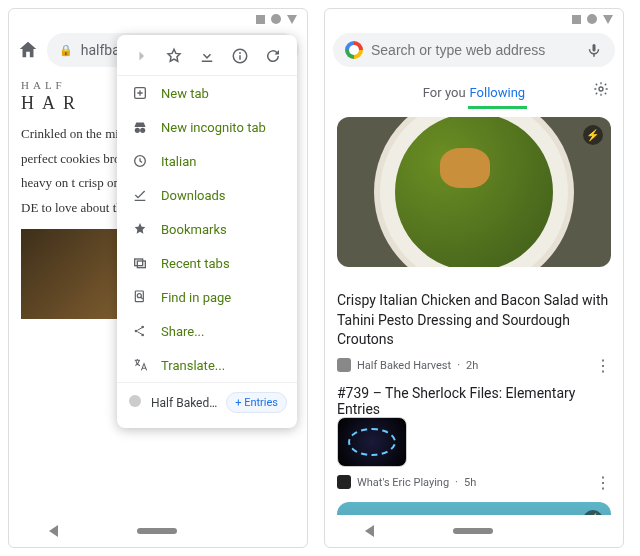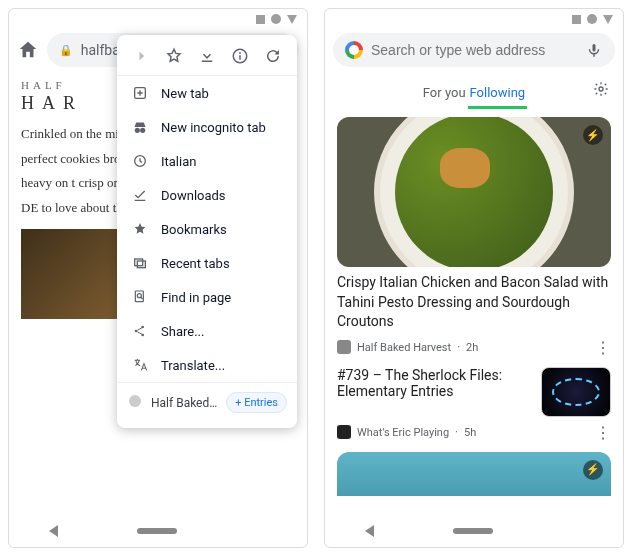--- a/index.html
+++ b/index.html
@@ -15,21 +15,21 @@
 .icon-svg { width: 18px; height: 18px; fill: #5f6368; flex-shrink:0; }
 .icon-svg-sm { width: 16px; height: 16px; fill: #5f6368; }
 .home-icon { width: 22px; height: 22px; }
 .page-body { flex:1; padding: 8px 12px; font-family: Georgia, serif; font-size: 12px; color: #333; overflow:hidden; }
 .site-title { font-family: Georgia, serif; letter-spacing: 4px; font-size: 11px; color:#6b6b6b; }
 .site-title2 { font-family: Georgia, serif; letter-spacing: 8px; font-size: 18px; margin-top:2px; }
 .article-text { margin-top: 8px; line-height: 1.9; font-size: 13px; }
 .article-img { width: 100%; height: 90px; background: linear-gradient(135deg,#3e2f1a,#7a5a2e,#c9a15a); margin-top: 8px; }
 .overflow-menu { position: absolute; top: 26px; right: 10px; width: 180px; background: #fff; border-radius: 8px; box-shadow: 0 2px 12px rgba(0,0,0,0.25); padding: 6px 0; z-index: 10; }
 .menu-top { display:flex; justify-content: space-around; padding: 6px 8px 10px; border-bottom:1px solid #eee; }
-.menu-item { display:flex; align-items:center; gap: 12px; padding: 9px 14px; font-size: 13px; color:#0f172a; }
+.menu-item { display:flex; align-items:center; gap: 12px; padding: 9px 14px; font-size: 13px; color:#4d7c0f; }
 .menu-item .mi-icon { width: 18px; display:flex; justify-content:center; }
 .follow-row { display:flex; align-items:center; gap:8px; padding: 9px 10px; }
 .follow-pill { font-size: 11px; color: #1a73e8; border: 1px solid #dde6f5; background:#f2f7ff; border-radius: 12px; padding: 3px 8px; white-space:nowrap; }
 .follow-name { font-size: 12px; color:#3c4043; flex:1; white-space:nowrap; overflow:hidden; text-overflow:ellipsis;}
 .nav-bar { height: 32px; display:flex; justify-content:space-around; align-items:center; }
 .nav-back { width:0;height:0;border-top:6px solid transparent;border-bottom:6px solid transparent;border-right:9px solid #888;}
 .nav-home { width:40px;height:6px;background:#888;border-radius:3px;}
 .nav-space { width:10px; }
 .tabs { display:flex; padding: 8px 0 0 0; justify-content:center; font-size:13px; position:relative;}
 .tab { color:#5f6368; padding: 6px 2px; }
@@ -37,25 +37,25 @@
 .gear { position:absolute; right:14px; top:10px; }
 .feed { flex:1; padding: 8px 12px; overflow:hidden; }
 .card { margin-bottom: 10px; }
 .card-img { width:100%; height:150px; border-radius: 12px; position:relative; overflow:hidden; }
 .salad-bg { display:flex; align-items:center; justify-content:center; }
 .salad-bg .plate { width:200px; height:200px; border-radius:50%; background:#f0ede4; position:relative; border: 6px solid #e6e1d4; }
 .salad-bg .greens { position:absolute; inset:15px; border-radius:50%; background: radial-gradient(circle at 30% 30%, #6b8e23, #3d5a1a); }
 .salad-bg .chicken { position:absolute; width:50px; height:40px; background:#c98f3a; border-radius:40%; top:50px; left:60px; }
 .salad-table { position:absolute; inset:0; background:#5a5a4a; }
 .amp-badge { position:absolute; top:8px; right:8px; width:20px; height:20px; background:rgba(0,0,0,0.5); border-radius:50%; display:flex; align-items:center; justify-content:center; color:#fff; font-size:11px; }
-.card-title { font-size: 14px; line-height: 1.4; color:#202124; margin-top: 6px; }
+.card-title { font-size: 14px; line-height: 1.4; color:#202124; margin-top: 24px; }
 .card-meta { display:flex; align-items:center; gap:6px; font-size: 11px; color:#5f6368; margin-top:6px; }
 .card-meta .fav { width:14px; height:14px; background:#888; border-radius:3px; flex-shrink:0;}
 .card-meta .dots { margin-left:auto; font-size:16px; color:#5f6368; }
-.card2 { display:flex; gap:10px; margin-top: 8px; }
+.card2 { display:flex; margin-top: 8px; flex-direction: column; }
 .card2-text { flex:1; }
 .card2-title { font-size: 14px; color:#202124;}
 .card2-img { width:70px; height:50px; border-radius:8px; background: radial-gradient(circle,#1a1a3a,#000); border:1px solid #ccc; flex-shrink:0; position:relative; }
 .card2-img::after { content:''; position:absolute; inset:10px; border:2px dashed #6cf; border-radius:50%; }
 .card3-img { width:100%; height:44px; border-radius:12px 12px 0 0; background: linear-gradient(#5eb5c7,#4a9db0); position:relative; margin-top:10px;}
 .g-logo { width:18px; height:18px; border-radius:50%; background: conic-gradient(#ea4335 0 90deg,#fbbc05 90deg 180deg,#34a853 180deg 270deg,#4285f4 270deg 360deg); flex-shrink:0; position:relative;}
 .g-logo::after{content:'';position:absolute;inset:4px;background:#fff;border-radius:50%;}
 .lock-icon { font-size:11px; color:#5f6368; }
 </style>
 </head>

